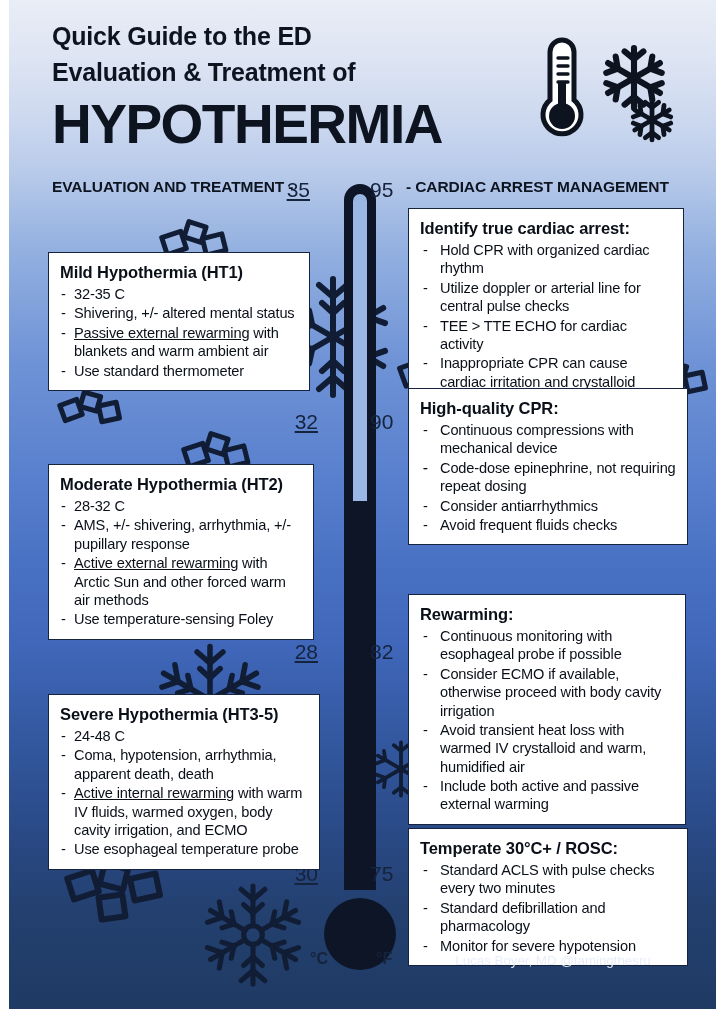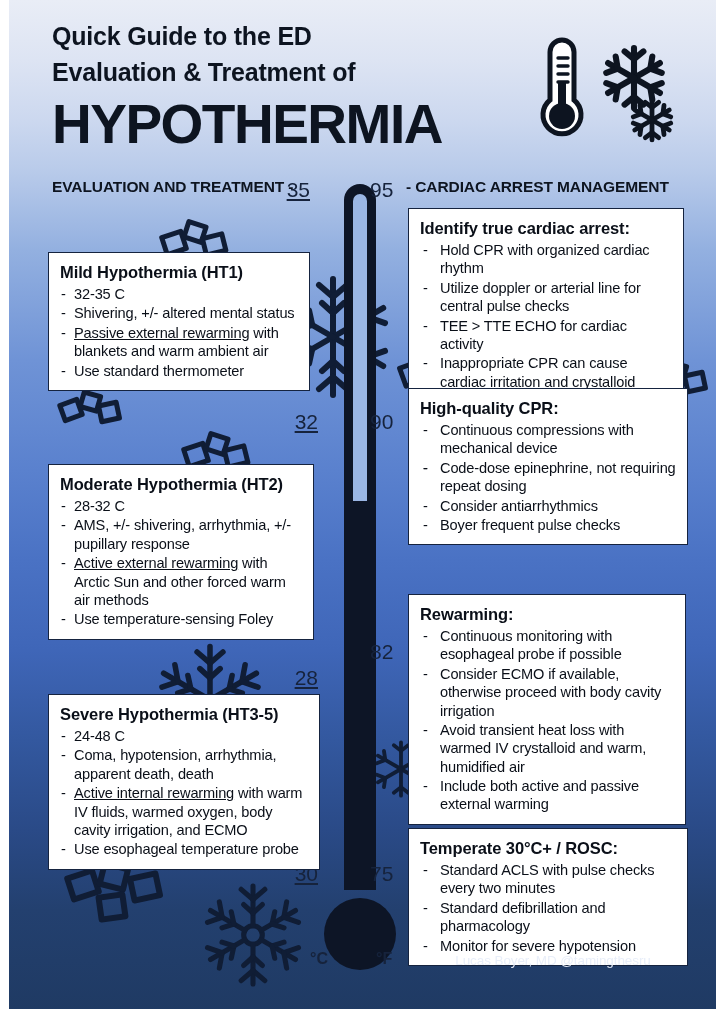--- a/index.html
+++ b/index.html
@@ -434,21 +434,21 @@
   <svg width="76" height="84" viewBox="0 0 76 84" style="position:absolute;left:322px;top:890px;z-index:9;">
     <circle cx="38" cy="44" r="36" fill="#0d1526"></circle>
   </svg>
 
   <div class="scale-num scale-c" style="left:270px;top:178px;">35</div>
   <div class="scale-num scale-f" style="left:370px;top:178px;">95</div>
 
   <div class="scale-num scale-c" style="left:278px;top:410px;">32</div>
   <div class="scale-num scale-f" style="left:370px;top:410px;">90</div>
 
-  <div class="scale-num scale-c" style="left:278px;top:640px;margin-top:26px;">28</div>
+  <div class="scale-num scale-c" style="left:278px;top:640px;">28</div>
   <div class="scale-num scale-f" style="left:370px;top:640px;">82</div>
 
   <div class="scale-num scale-c" style="left:278px;top:862px;">30</div>
   <div class="scale-num scale-f" style="left:370px;top:862px;">75</div>
 
   <div class="unit-lab" style="left:310px;top:950px;">°C</div>
   <div class="unit-lab" style="left:376px;top:950px;">°F</div>
 
   <div class="card left" id="card-mild">
     <h3>Mild Hypothermia (HT1)</h3>
@@ -490,21 +490,21 @@
     </ul>
   </div>
 
   <div class="card right" id="card-cpr">
     <h3>High-quality CPR:</h3>
     <ul>
       <li><span class="dash">-</span><span>Continuous compressions with mechanical device</span></li>
       <li><span class="dash">-</span></li>
       <li><span class="dash">-</span><span>Code-dose epinephrine, not requiring repeat dosing</span></li>
       <li><span class="dash">-</span><span>Consider antiarrhythmics</span></li>
-      <li><span class="dash">-</span><span>Boyer frequent pulse checks</span></li>
+      <li><span class="dash">-</span><span>Avoid frequent fluids checks</span></li>
     </ul>
   </div>
 
   <div class="card right" id="card-rewarm">
     <h3>Rewarming:</h3>
     <ul>
       <li><span class="dash">-</span><span>Continuous monitoring with esophageal probe if possible</span></li>
       <li><span class="dash">-</span><span>Consider ECMO if available, otherwise proceed with body cavity irrigation</span></li>
       <li><span class="dash">-</span><span>Avoid transient heat loss with warmed IV crystalloid and warm, humidified air</span></li>
       <li><span class="dash">-</span><span>Include both active and passive external warming</span></li>

